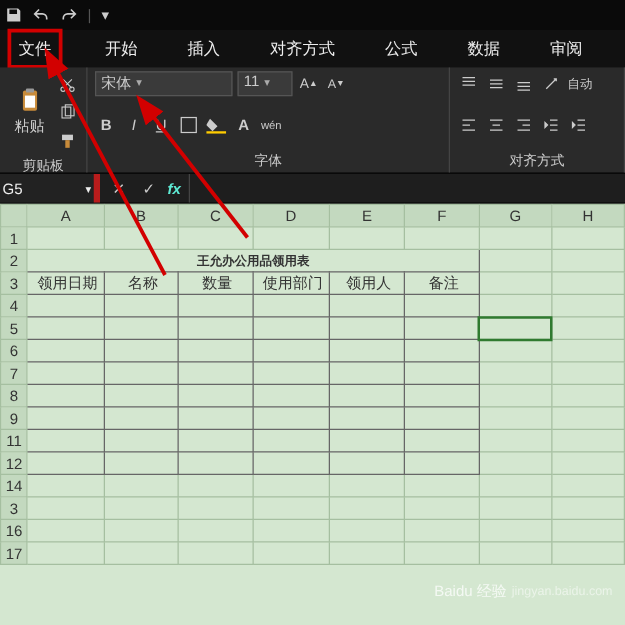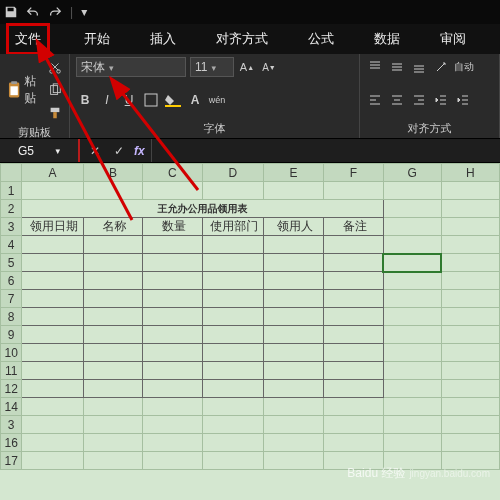--- a/index.html
+++ b/index.html
@@ -35,32 +35,32 @@
   display: flex; align-items: stretch; border-bottom: 1px solid #000;
   position: relative;
 }
 .rgroup {
   border-right: 1px solid #444; padding: 3px 6px 2px 6px;
   display: flex; flex-direction: column; justify-content: space-between;
 }
 .rgroup .label { text-align: center; font-size: 11px; color: #ccc; margin-top: 2px; }
 .rrow { display: flex; align-items: center; gap: 4px; }
 .btn { display: inline-flex; align-items: center; justify-content: center; height: 20px; min-width: 18px; color:#ccc; }
-.btnlg { width: 36px; height: 40px; display: flex; flex-direction: row; align-items: center; justify-content: center; gap: 2px; }
-.select { background:#3a3a3a; border:1px solid #555; height:20px; display:flex; align-items:center; padding:0 4px; gap:4px; }
+.btnlg { width: 36px; height: 40px; display: flex; flex-direction: column; align-items: center; justify-content: center; gap: 2px; }
+.select { background:#3a3a3a; border:1px solid #555; height:20px; display:flex; padding:0 4px; gap:4px; }
 .select .caret::after { content:"▾"; font-size:9px; color:#aaa; }
 
 
 .fxbar {
   height: 24px; background: #1e1e1e; display: flex; border-bottom: 1px solid #000;
 }
-.namebox { width: 80px; border-right:2px solid #b91c1c; display:flex; align-items:center; padding:0 18px; background:#222; color:#eee; }
+.namebox { width: 80px; border-right:5px solid #b91c1c; display:flex; align-items:center; padding:0 2px; background:#222; color:#eee; }
 .fxcontrols { display:flex; align-items:center; gap:6px; padding:0 6px; border-right:1px solid #444; }
 .fxarea { flex:1; display:flex; align-items:center; padding:0 6px; }
-.fx { font-style: italic; font-weight: bold; color:#c4b5fd;text-align:right; }
+.fx { font-style: italic; font-weight: bold; color:#5eead4;text-align:right; }
 
 
 .sheet { background:#d4e7d0; height: calc(500px - 24px - 30px - 85px - 24px); overflow:hidden; }
 table.grid { border-collapse: collapse; table-layout: fixed; }
 table.grid th, table.grid td {
   border: 1px solid #a5bfa0; height: 18px; font-size: 12px;
   text-align: center; color:#333; background:#d4e7d0;
   overflow:hidden; white-space:nowrap;
 }
 table.grid th { background:#c3d9bf; font-weight: normal; }
@@ -359,31 +359,20 @@
           <td class="tcell"></td>
           <td class="tcell"></td>
           <td class="tcell"></td>
           <td class="tcell"></td>
           <td class="tcell"></td>
           <td class="tcell"></td>
           <td class=""></td>
           <td class=""></td>
         </tr>
         <tr>
-          <th class="rowhead">10</th>
-          <td class="tcell"></td>
-          <td class="tcell"></td>
-          <td class="tcell"></td>
-          <td class="tcell"></td>
-          <td class="tcell"></td>
-          <td class="tcell"></td>
-          <td class=""></td>
-          <td class=""></td>
-        </tr>
-        <tr>
           <th class="rowhead">11</th>
           <td class="tcell"></td>
           <td class="tcell"></td>
           <td class="tcell"></td>
           <td class="tcell"></td>
           <td class="tcell"></td>
           <td class="tcell"></td>
           <td class=""></td>
           <td class=""></td>
         </tr>

